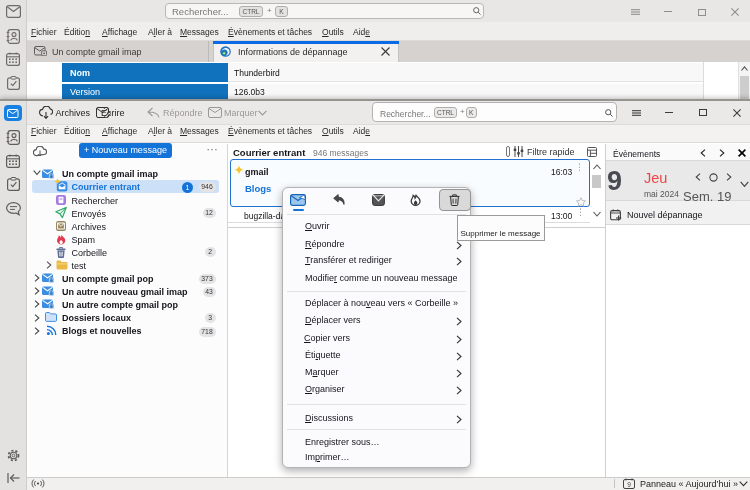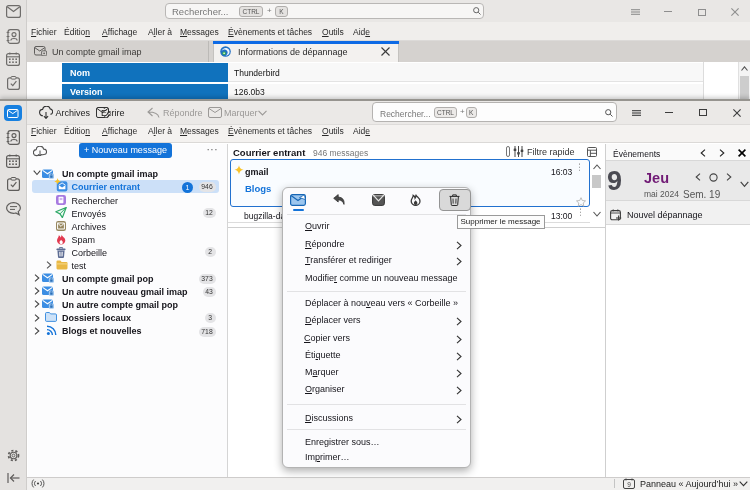--- a/index.html
+++ b/index.html
@@ -79,21 +79,21 @@
           <line x1="8.5" y1="0.5" x2="0.5" y2="8.5"></line>
         </g>
       </svg>
 
   <div class="a" style="left:27px;top:62px;width:723px;height:38px;background:#fff"></div>
   <div class="a" style="left:62px;top:62.5px;width:166px;height:19px;background:#1072bd"></div>
   <div class="a" style="left:70px;top:67.5px;color:#fff;font-weight:bold">Nom</div>
   <div class="a" style="left:228px;top:62.5px;width:475px;height:19px;background:#f8f8f8;border-bottom:1px solid #e3e3e3"></div>
   <div class="a" style="left:234px;top:67.5px;color:#111;font-size:8.5px">Thunderbird</div>
   <div class="a" style="left:62px;top:83.5px;width:166px;height:17px;background:#1072bd"></div>
-  <div class="a" style="left:70px;top:87px;color:#fff;font-weight:bold">Version</div>
+  <div class="a" style="left:70px;top:87px;color:#fff;font-weight:normal">Version</div>
   <div class="a" style="left:228px;top:83.5px;width:475px;height:17px;background:#f8f8f8"></div>
   <div class="a" style="left:234px;top:87px;color:#111;font-size:8.5px">126.0b3</div>
   <div class="a" style="left:703px;top:62px;width:1px;height:38px;background:#dcdcdc"></div>
 
   <div class="a" style="left:738px;top:62px;width:12px;height:38px;background:#f4f4f4;border-left:1px solid #e0e0e0"></div>
   <svg class="a" style="left:741px;top:66px" width="7" height="5" viewBox="0 0 7 5">
         <path d="M0.5 4.5 L3.5 0.8 L6.5 4.5" fill="none" stroke="#555" stroke-width="1.1"></path>
       </svg>
   <div class="a" style="left:740px;top:76px;width:9px;height:24px;background:#cdcdcd"></div>
 
@@ -456,23 +456,23 @@
       <path d="M1 0.7 L4.8 4 L1 7.3" fill="none" stroke="#222" stroke-width="1.1"></path>
     </svg>
 <svg class="a" style="left:738px;top:149px" width="8" height="8" viewBox="0 0 8 8">
       <g stroke="#000" stroke-width="1.6">
         <line x1="0.6" y1="0.6" x2="7.4" y2="7.4"></line>
         <line x1="7.4" y1="0.6" x2="0.6" y2="7.4"></line>
       </g>
     </svg>
 <div class="a" style="left:606px;top:161px;width:144px;height:40px;background:#e9e9e9;border-bottom:1px solid #d8d8d8"></div>
 <div class="a" style="left:607px;top:166px;color:#4a4a52;font-size:27px;font-weight:bold;line-height:31px">9</div>
-<div class="a" style="left:644px;top:169.5px;color:#701a75;font-size:14.5px;font-weight:bold">Jeu</div>
+<div class="a" style="left:644px;top:169.5px;color:#ef4444;font-size:14.5px;font-weight:normal">Jeu</div>
 <div class="a" style="left:644px;top:188.5px;color:#555;font-size:8.5px">mai 2024</div>
-    <div class="a" style="left:683px;top:188.5px;color:#555;font-size:10px">Sem. 19</div>
+    <div class="a" style="left:683px;top:188.5px;color:#555;font-size:13px">Sem. 19</div>
 <svg class="a" style="left:695px;top:173px" width="6" height="8" viewBox="0 0 6 8">
       <path d="M5 0.7 L1.2 4 L5 7.3" fill="none" stroke="#444" stroke-width="1.1"></path>
     </svg>
 <svg class="a" style="left:709px;top:173px" width="9" height="9" viewBox="0 0 9 9">
       <circle cx="4.5" cy="4.5" r="3.6" fill="none" stroke="#444" stroke-width="1.1"></circle>
     </svg>
 <svg class="a" style="left:726px;top:173px" width="6" height="8" viewBox="0 0 6 8">
       <path d="M1 0.7 L4.8 4 L1 7.3" fill="none" stroke="#444" stroke-width="1.1"></path>
     </svg>
 <svg class="a" style="left:740px;top:180.5px" width="9" height="7" viewBox="0 0 9 7">
@@ -576,15 +576,15 @@
         <path d="M1 0.8 L5 4.5 L1 8.2" fill="none" stroke="#333" stroke-width="1.1"></path>
       </svg>
   <svg class="a" style="left:456px;top:386.2px" width="6" height="9" viewBox="0 0 6 9">
         <path d="M1 0.8 L5 4.5 L1 8.2" fill="none" stroke="#333" stroke-width="1.1"></path>
       </svg>
   <svg class="a" style="left:456px;top:414.5px" width="6" height="9" viewBox="0 0 6 9">
         <path d="M1 0.8 L5 4.5 L1 8.2" fill="none" stroke="#333" stroke-width="1.1"></path>
       </svg>
 </div>
 
-<div class="a" style="left:456.5px;top:215px;height:13.5px;background:#fcfcfc;border:1px solid #9a9a9a;color:#222;font-size:8px;line-height:11.5px;padding:0 3px;white-space:nowrap;z-index:60">Supprimer le message</div>
+<div class="a" style="left:456.5px;top:215px;height:13.5px;background:#fcfcfc;border:1px solid #9a9a9a;color:#222;font-size:8px;line-height:11.5px;padding:12px 3px;white-space:nowrap;z-index:60">Supprimer le message</div>
 
 </div>
 
 </body></html>

